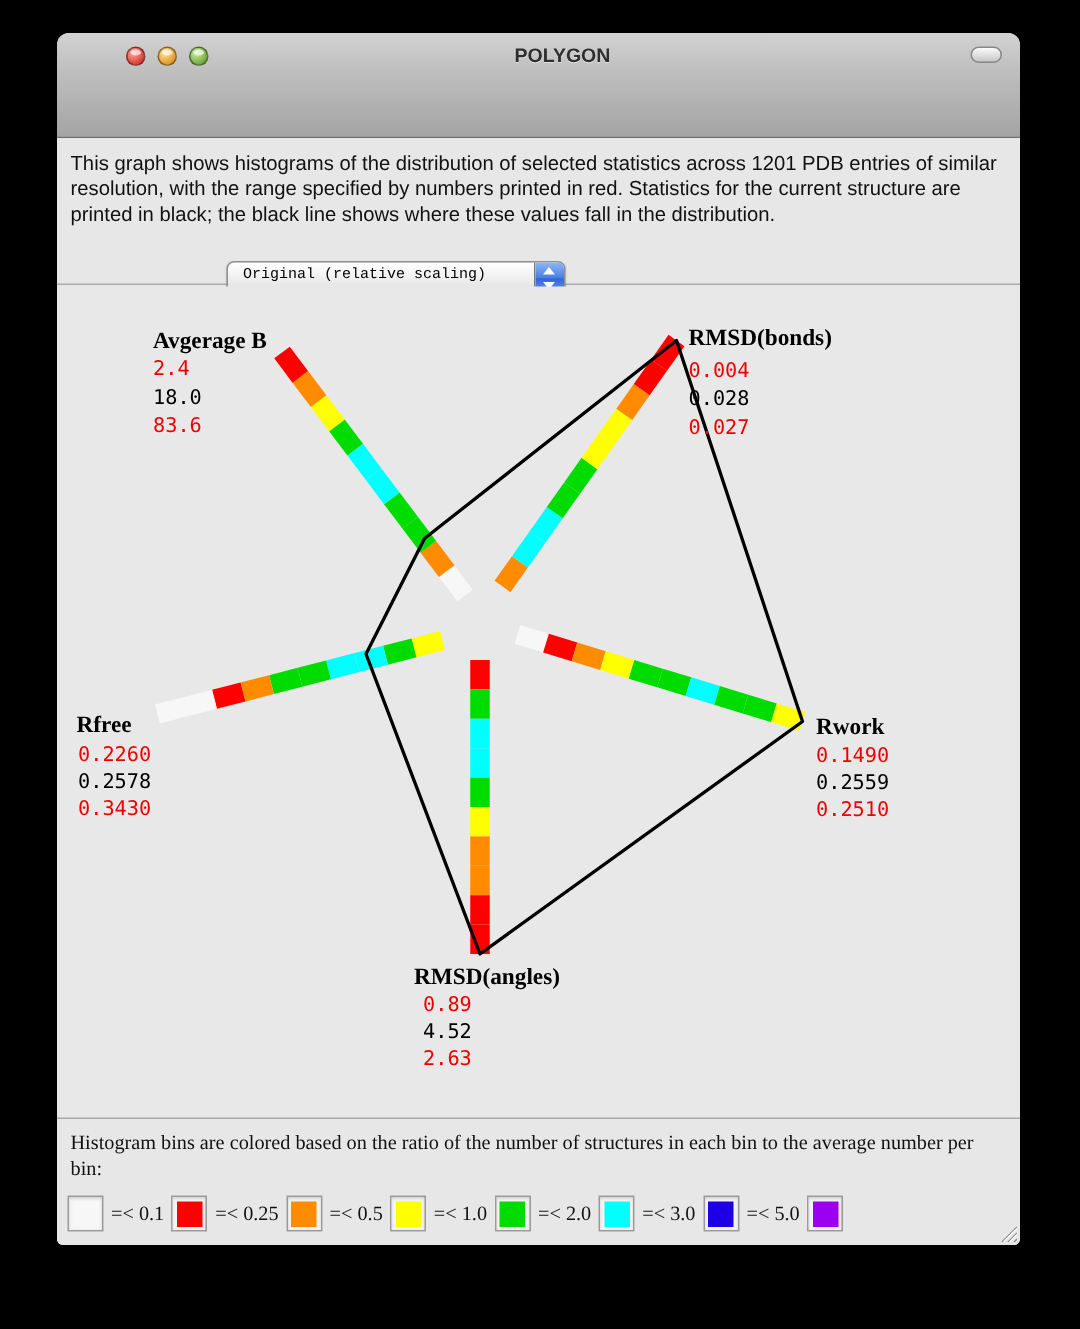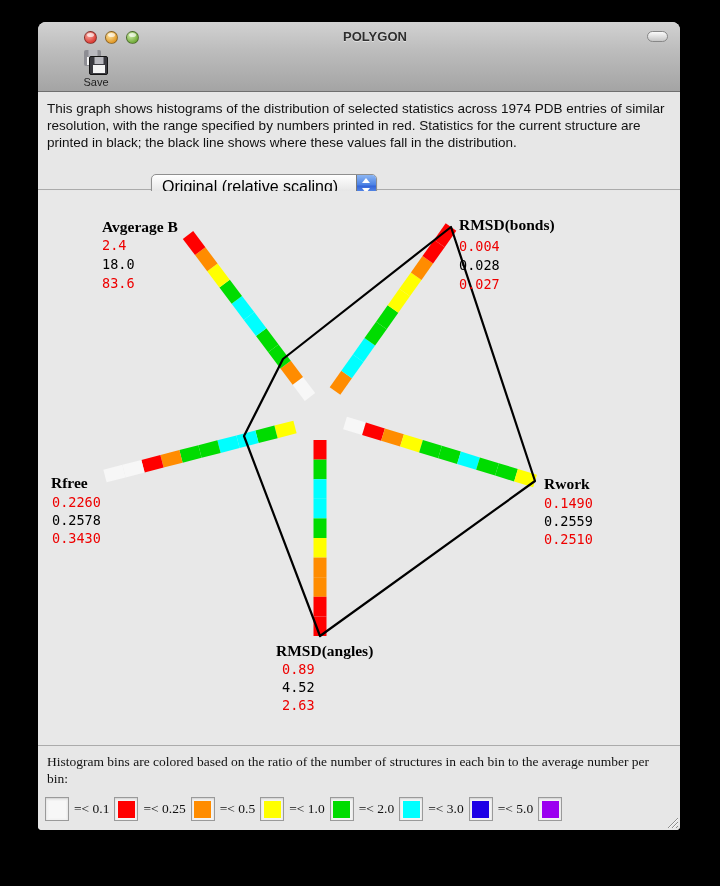--- a/index.html
+++ b/index.html
@@ -49,21 +49,21 @@
   .desc-text{
     margin:8px 9px 0 9px;width:624px;font-size:13.5px;line-height:17px;color:#111;
   }
   .scheme-row{display:flex;align-items:center;margin:9px 0 0 9px;}
   .scheme-label{font-size:13.5px;color:#0c4a6e;margin-top:35px;}
   .popup{
     position:relative;margin-left:17px;width:226px;height:23px;border:1px solid #8f8f8f;
     border-radius:5px;background:linear-gradient(#ffffff,#ececec 60%,#dcdcdc);
     box-shadow:0 1px 1px rgba(0,0,0,.25);box-sizing:border-box;cursor:default;
   }
-  .popup .value{position:absolute;left:10px;top:3px;font-size:16px;color:#000;}
+  .popup .value{position:absolute;left:10px;top:3px;font-size:10px;color:#000;font-family:Liberation Mono, monospace;}
   .popup .cap{
     position:absolute;right:0;top:0;width:20px;height:21px;border-radius:0 4px 4px 0;
     background:linear-gradient(#8cb6f3,#4a80e4 48%,#3364d8 52%,#6fa2ef);
     border-left:1px solid #7a7a7a;box-sizing:border-box;
   }
   .arrow-up,.arrow-down{position:absolute;left:5px;width:0;height:0;border-left:4.5px solid transparent;border-right:4.5px solid transparent;}
   .arrow-up{top:3px;border-bottom:5px solid #fff;}
   .arrow-down{bottom:3px;border-top:5px solid #fff;}
   
   .chart-panel{position:absolute;left:0;top:169px;width:100%;height:554px;background:#e8e8e8;}
@@ -101,39 +101,24 @@
   <div class="chrome">
     <div class="titlebar">
       <div class="lights">
         <div class="light red"></div>
         <div class="light yellow"></div>
         <div class="light green"></div>
       </div>
       <div class="title">POLYGON</div>
       <div class="lozenge"></div>
     </div>
-    <div class="toolbar">
-      <button class="tool-btn">
-        <span class="icon">
-          <span class="floppy back">
-              <span class="shutter"></span>
-              <span class="sticker"></span>
-            </span>
-          <span class="floppy front">
-              <span class="shutter"></span>
-              <span class="sticker"></span>
-            </span>
-        </span>
-        <span class="label">Save</span>
-      </button>
-    </div>
   </div>
 
   <div class="desc-panel">
-    <div class="desc-text">This graph shows histograms of the distribution of selected statistics across 1974 PDB entries of similar resolution, with the range specified by numbers printed in red.  Statistics for the current structure are printed in black; the black line shows where these values fall in the distribution.</div>
+    <div class="desc-text">This graph shows histograms of the distribution of selected statistics across 1201 PDB entries of similar resolution, with the range specified by numbers printed in red.  Statistics for the current structure are printed in black; the black line shows where these values fall in the distribution.</div>
     <div class="scheme-row">
       <span class="scheme-label">Color scheme:</span>
       <div class="popup">
         <span class="value">Original (relative scaling)</span>
         <span class="cap">
           <span class="arrow-up"></span>
             <span class="arrow-down"></span>
         </span>
       </div>
     </div>

